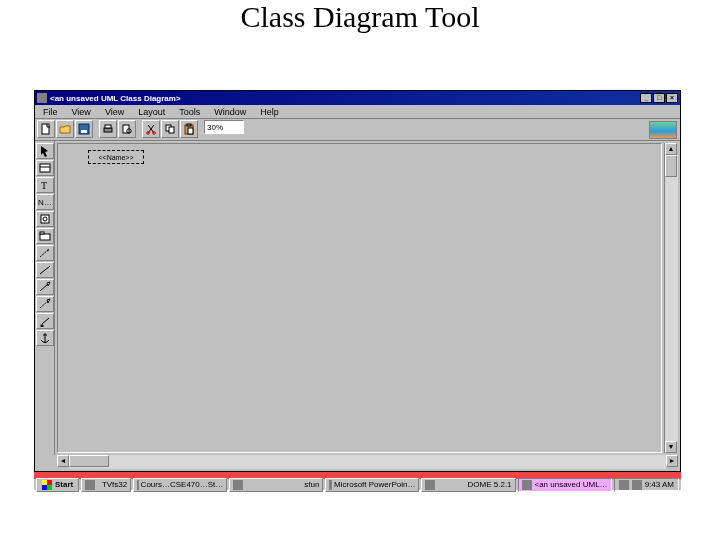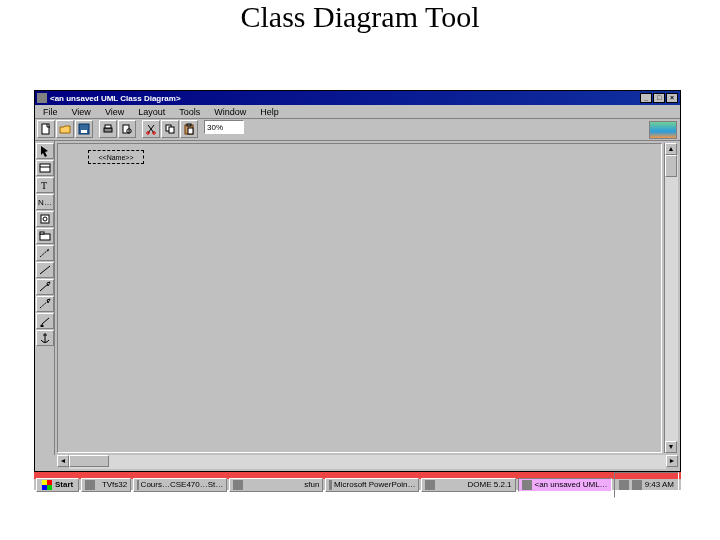--- a/index.html
+++ b/index.html
@@ -199,21 +199,21 @@
     border-right: 1px solid #808080; border-bottom: 1px solid #808080;
     display: flex; align-items: center; gap: 2px;
     white-space: nowrap; overflow: hidden; justify-content: space-between;
   }
   .task-btn.active {
     border-top: 1px solid #808080; border-left: 1px solid #808080;
     border-right: 1px solid #fff; border-bottom: 1px solid #fff;
     background: #f0abfc;
   }
   .tray {
-    height: 14px; padding: 12px 4px;
+    height: 14px; padding: 0 4px;
     border-top: 1px solid #808080; border-left: 1px solid #808080;
     border-right: 1px solid #fff; border-bottom: 1px solid #fff;
     display: flex; align-items: center; gap: 3px;
   }
   .mini-icon { width:10px; height:10px; background:#808080; }
 </style>
 </head>
 <body>
 
 <div class="slide-title">Class Diagram Tool</div>

